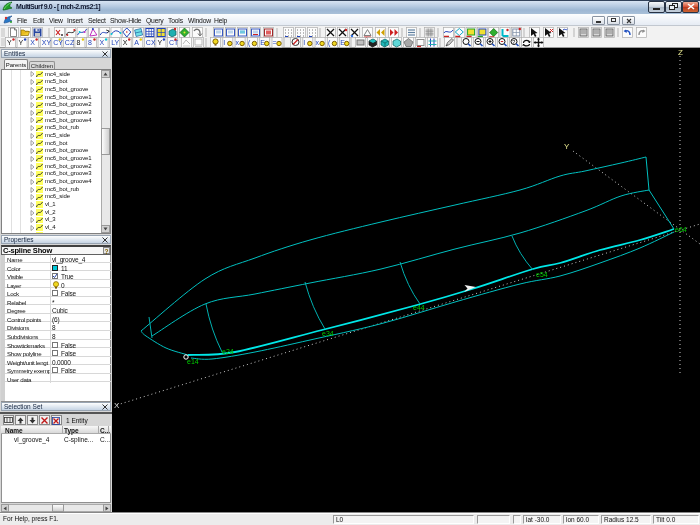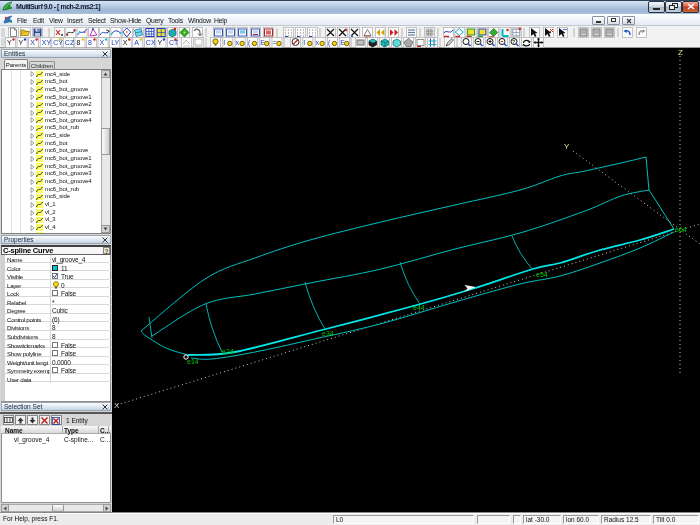--- a/index.html
+++ b/index.html
@@ -791,21 +791,21 @@
 <svg class="abs" style="left:103px;top:227px" width="5" height="4">
     <path d="M2.5,3.5 L0.5,0.5 L4.5,0.5 Z" fill="#444"></path>
   </svg>
 <div class="abs" style="left:101px;top:128px;width:9px;height:27px;background:linear-gradient(90deg,#fdfdfd,#cfcfcf);border:1px solid #999;"></div>
 <div class="abs" style="left:1px;top:235px;width:110px;height:9px;background:linear-gradient(#fdfefe,#c6d4e4);border:1px solid #98a4b2;"></div>
 <div class="abs" style="left:4px;top:236px;font-size:6.5px;color:#15253f;">Properties</div>
 <svg class="abs" style="left:102px;top:237px" width="6" height="6">
     <path d="M0.5,0.5 L5.5,5.5 M5.5,0.5 L0.5,5.5" stroke="#333" stroke-width="1"></path>
   </svg>
 <div class="abs" style="left:1px;top:245px;width:110px;height:10px;background:#f6f6f6;border:1px solid #606060;border-top:2px solid #404040;"></div>
-<div class="abs" style="left:3px;top:246px;font-size:7.5px;font-weight:bold;color:#000;letter-spacing:-0.2px;">C-spline Curve</div>
+<div class="abs" style="left:3px;top:246px;font-size:7.5px;font-weight:bold;color:#000;letter-spacing:-0.2px;">C-spline Show</div>
 <div class="abs" style="left:103px;top:246.5px;width:7px;height:7.5px;background:#e8e8e8;border:1px solid #888;font-size:6.5px;font-weight:bold;color:#806000;text-align:center;line-height:7px;">?</div>
 <div class="abs" style="left:1px;top:255px;width:110px;height:147px;background:#fff;border-left:1px solid #909090;border-right:1px solid #909090;border-bottom:1px solid #909090;"></div>
 <div class="abs" style="left:1px;top:255px;width:4px;height:146px;background:#d0d0d0;"></div>
 <div class="abs" style="left:5px;top:255.0px;width:106px;height:7.6px;border-bottom:1px solid #d8d8d8;"></div>
 <div class="abs" style="left:7px;top:256.0px;font-size:6.2px;color:#111;letter-spacing:-0.3px;white-space:nowrap;overflow:hidden;width:43px;">Name</div>
 <div class="abs" style="left:52px;top:256.0px;font-size:6.5px;color:#111;letter-spacing:-0.2px;">vl_groove_4</div>
 <div class="abs" style="left:5px;top:263.6px;width:106px;height:7.6px;border-bottom:1px solid #d8d8d8;"></div>
 <div class="abs" style="left:7px;top:264.6px;font-size:6.2px;color:#111;letter-spacing:-0.3px;white-space:nowrap;overflow:hidden;width:43px;">Color</div>
 <div class="abs" style="left:52px;top:264.6px;width:6px;height:6px;background:#00c8d8;border:1px solid #222;"></div>
 <div class="abs" style="left:61px;top:264.6px;font-size:6.5px;color:#111;letter-spacing:-0.2px;">11</div>

